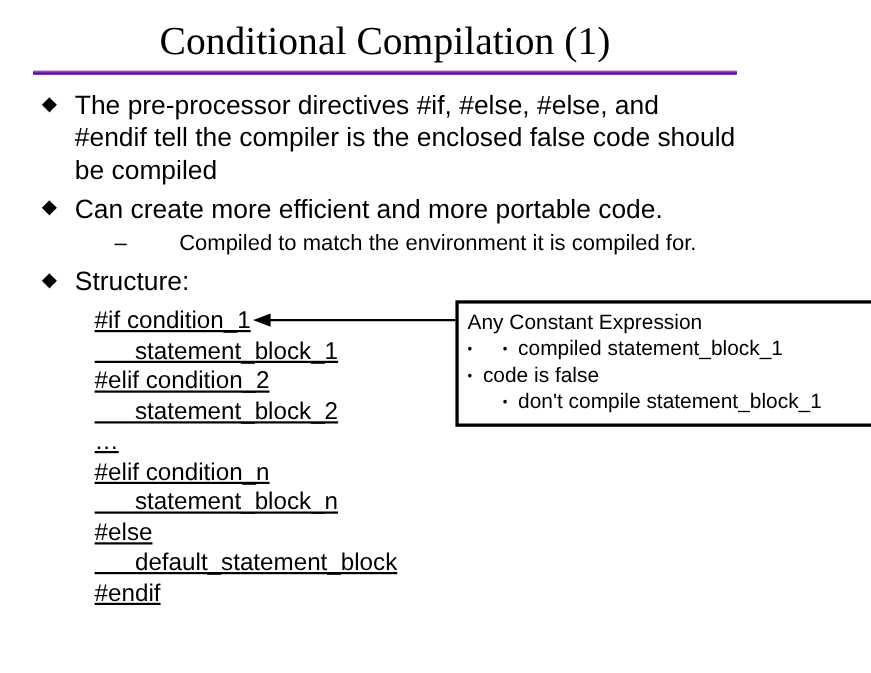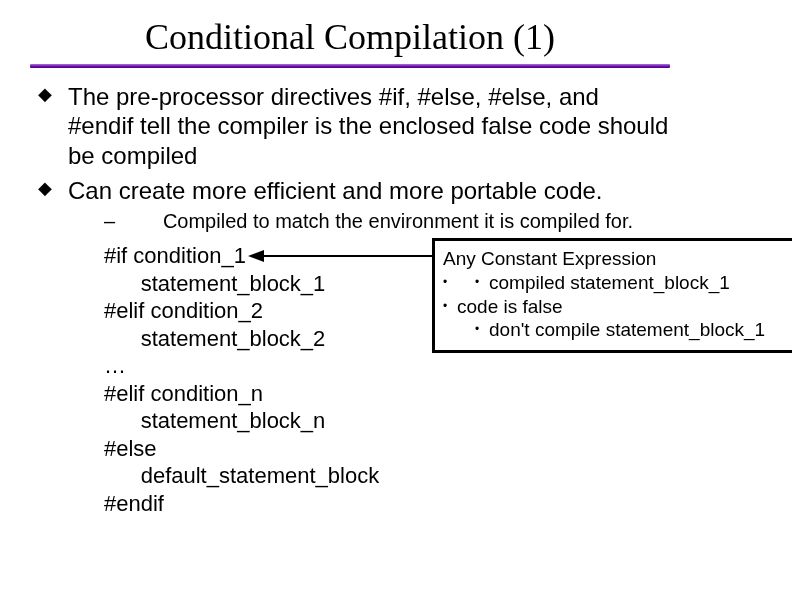--- a/index.html
+++ b/index.html
@@ -7,21 +7,21 @@
   .slide { width: 700px; height: 612px; position: relative; padding: 10px 30px 0 30px; }
   .title { font-family: "Times New Roman", Times, serif; font-size: 36px; text-align: center; margin-top: 6px; margin-bottom: 6px; font-weight: normal; }
   .hr-accent { height: 4px; width: 100%; background: linear-gradient(to bottom, #b070e0 0%, #6a0dad 60%, #4b0082 100%); margin: 2px 0 14px 0; border-radius: 1px; }
   .bullets { list-style: none; padding-left: 6px; }
   .bullets > li { position: relative; padding-left: 32px; font-size: 24px; line-height: 1.22; margin-bottom: 6px; }
   .bullets > li::before { content: "◆"; position: absolute; left: 2px; top: 2px; font-size: 18px; color: #000; }
   .sub { list-style: none; padding-left: 34px; margin-top: 4px; margin-bottom: 8px; text-align: center; }
   .sub > li { position: relative; padding-left: 24px; font-size: 20px; line-height: 1.25; }
   .sub > li::before { content: "–"; position: absolute; left: 2px; top: 0; font-size: 20px; color: #000; }
   .under { }
-  .code-area { position: relative; margin-left: 74px; margin-top: 6px; }
+  .code-area { position: relative; margin-left: 56px; margin-top: 6px; text-decoration: underline; }
   .code-block { font-size: 22px; line-height: 1.25; white-space: pre; font-family: Arial, Helvetica, sans-serif; }
   .callout { position: absolute; left: 328px; top: -4px; width: 398px; border: 3px solid #000; background: #fff; padding: 6px 8px 8px 8px; font-size: 19px; line-height: 1.25; }
   .callout ul { list-style: none; padding-left: 0; }
   .callout ul > li { position: relative; padding-left: 14px; }
   .callout ul > li::before { content: "•"; position: absolute; left: 0; top: 4px; font-size: 12px; }
   .callout ul ul > li { padding-left: 14px; }
   .callout ul ul { margin-left: 18px; }
   .arrow-svg { position: absolute; left: 144px; top: 4px; width: 186px; height: 20px; overflow: visible; }
 </style>
 </head>
@@ -34,20 +34,23 @@
 
   <ul class="bullets">
     <li>
       <span>The pre-processor directives </span><span class="under">#if</span><span>, </span><span class="under">#else</span><span>, </span><span class="under">#else</span><span>, and </span><span class="under">#endif</span><span> tell the compiler is the enclosed false code should be compiled</span>
     </li>
     <li>
       <span>Can create more efficient and more portable code.</span>
       <ul class="sub">
         <li><span>Compiled to match the environment it is compiled for.</span></li>
       </ul>
+    </li>
+    <li>
+      <span>Structure:</span>
     </li>
   </ul>
 
   <div class="code-area">
 
     <svg class="arrow-svg" viewBox="0 0 186 20">
       <line x1="14" y1="10" x2="186" y2="10" stroke="#000" stroke-width="2"></line>
       <polygon points="0,10 16,4 16,16" fill="#000"></polygon>
     </svg>
 

